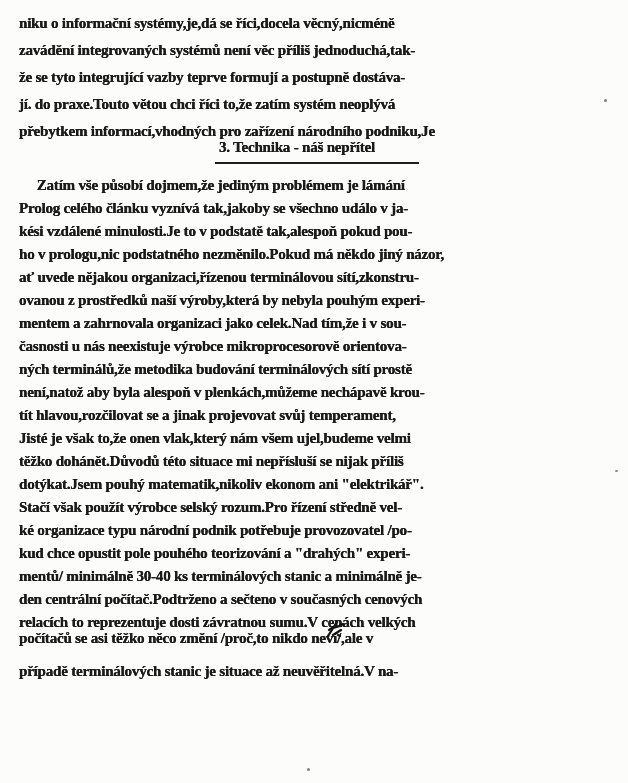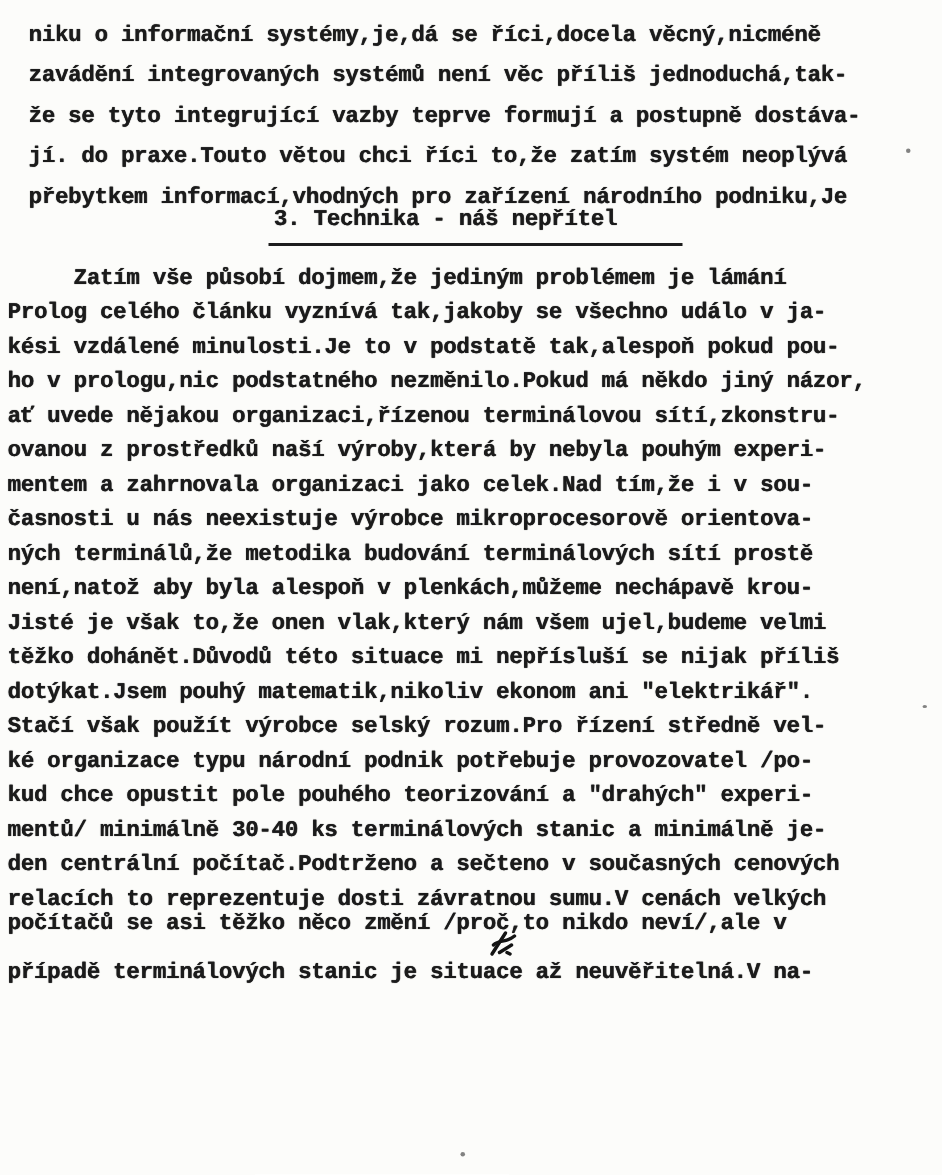--- a/index.html
+++ b/index.html
@@ -6,21 +6,21 @@
     margin: 0;
     padding: 0;
     background: #ffffff;
   }
   .page {
     position: relative;
     width: 628px;
     height: 783px;
     overflow: hidden;
     background: #fcfcfa;
-    font-family: Liberation Mono, monospace;
+    font-family: Liberation Serif, serif;
     font-weight: 700;
     color: #1b1b1b;
   }
   .line {
     white-space: pre;
     font-size: 15px;
     letter-spacing: -0.2px;
     text-shadow: 0 0 0.6px rgba(25,25,25,0.9), 0.3px 0.3px 0.4px rgba(25,25,25,0.55);
   }
   .para { margin: 0; }
@@ -40,21 +40,21 @@
     display: inline-block;
     white-space: pre;
     letter-spacing: -0.2px;
     text-shadow: 0 0 0.6px rgba(25,25,25,0.9), 0.3px 0.3px 0.4px rgba(25,25,25,0.55);
     border-bottom: 2.6px solid #1d1d1d;
     padding: 0 44px 4px 4px;
     margin-left: -4px;
   }
   .para2 {
     margin-top: 10px;
-    padding-left: 5px;
+    padding-left: 19px;
   }
   .para2 .line { line-height: 23px; }
   .para2 .line.pull-up { margin-top: -7px; }
   .para2 .line.push-down { margin-top: 10px; }
   .hand-mark {
     position: absolute;
     left: 324px;
     top: 619px;
     width: 24px;
     height: 20px;
@@ -90,20 +90,21 @@
       <div class="line">     Zatím vše působí dojmem,že jediným problémem je lámání</div>
       <div class="line">Prolog celého článku vyznívá tak,jakoby se všechno událo v ja-</div>
       <div class="line">kési vzdálené minulosti.Je to v podstatě tak,alespoň pokud pou-</div>
       <div class="line">ho v prologu,nic podstatného nezměnilo.Pokud má někdo jiný názor,</div>
       <div class="line">ať uvede nějakou organizaci,řízenou terminálovou sítí,zkonstru-</div>
       <div class="line">ovanou z prostředků naší výroby,která by nebyla pouhým experi-</div>
       <div class="line">mentem a zahrnovala organizaci jako celek.Nad tím,že i v sou-</div>
       <div class="line">časnosti u nás neexistuje výrobce mikroprocesorově orientova-</div>
       <div class="line">ných terminálů,že metodika budování terminálových sítí prostě</div>
       <div class="line">není,natož aby byla alespoň v plenkách,můžeme nechápavě krou-</div>
+      <div class="line">tít hlavou,rozčilovat se a jinak projevovat svůj temperament,</div>
       <div class="line">Jisté je však to,že onen vlak,který nám všem ujel,budeme velmi</div>
       <div class="line">těžko dohánět.Důvodů této situace mi nepřísluší se nijak příliš</div>
       <div class="line">dotýkat.Jsem pouhý matematik,nikoliv ekonom ani "elektrikář".</div>
       <div class="line">Stačí však použít výrobce selský rozum.Pro řízení středně vel-</div>
       <div class="line">ké organizace typu národní podnik potřebuje provozovatel /po-</div>
       <div class="line">kud chce opustit pole pouhého teorizování a "drahých" experi-</div>
       <div class="line">mentů/ minimálně 30-40 ks terminálových stanic a minimálně je-</div>
       <div class="line">den centrální počítač.Podtrženo a sečteno v současných cenových</div>
       <div class="line">relacích to reprezentuje dosti závratnou sumu.V cenách velkých</div>
       <div class="line pull-up">počítačů se asi těžko něco změní /proč,to nikdo neví/,ale v</div>

